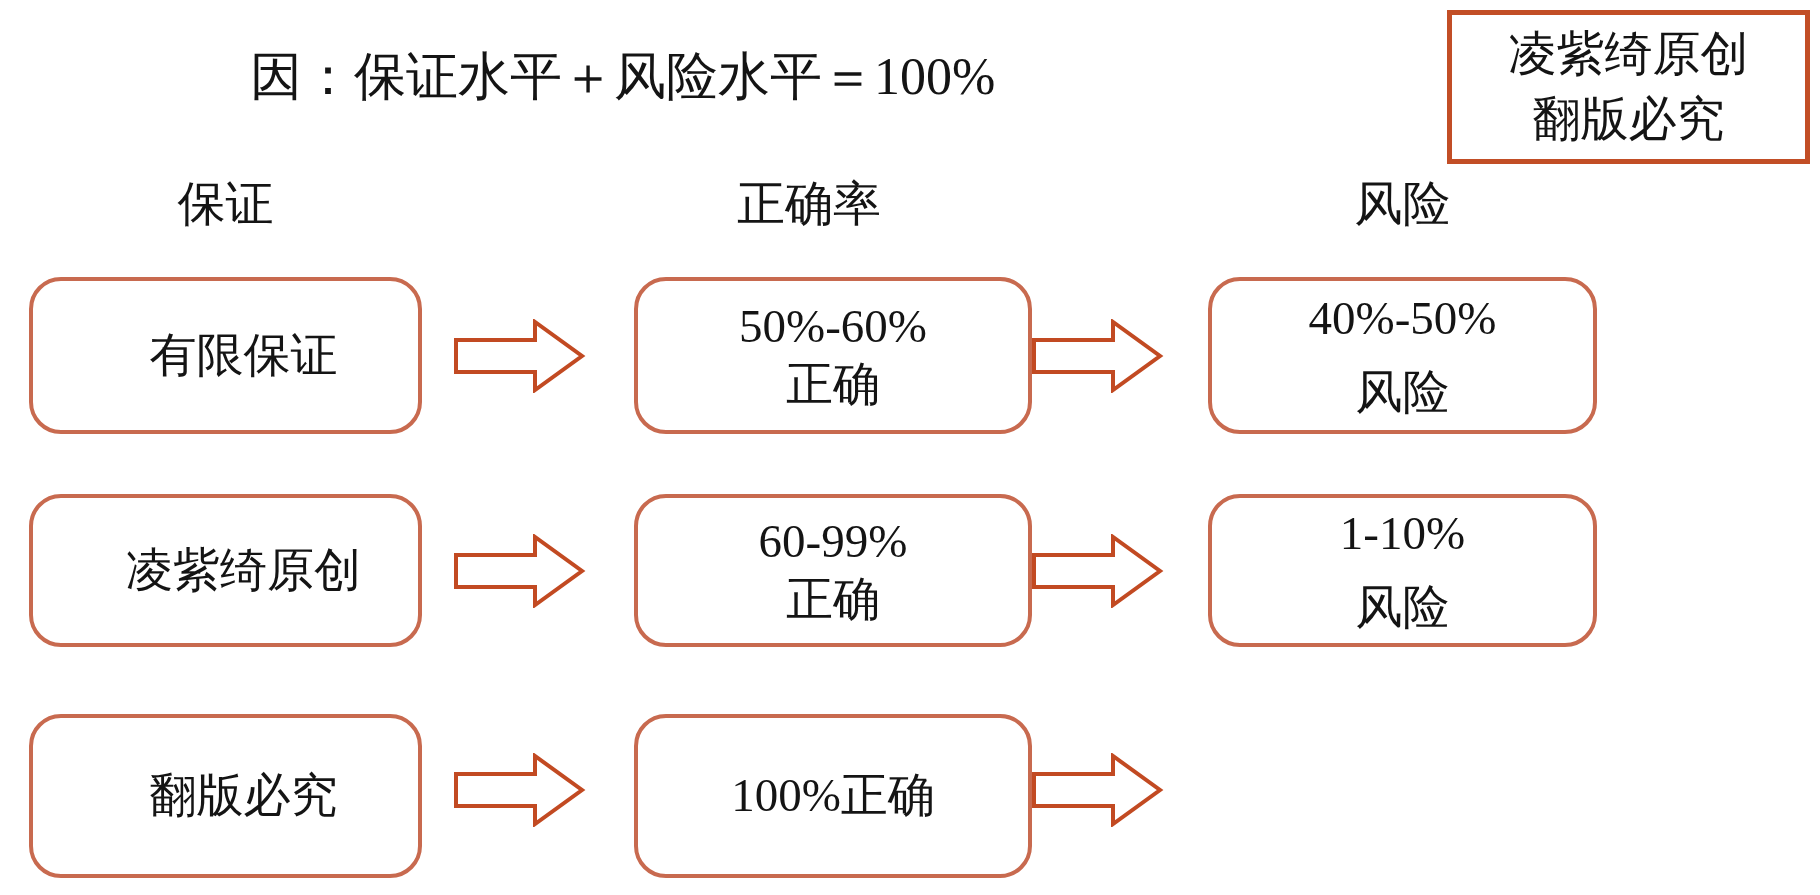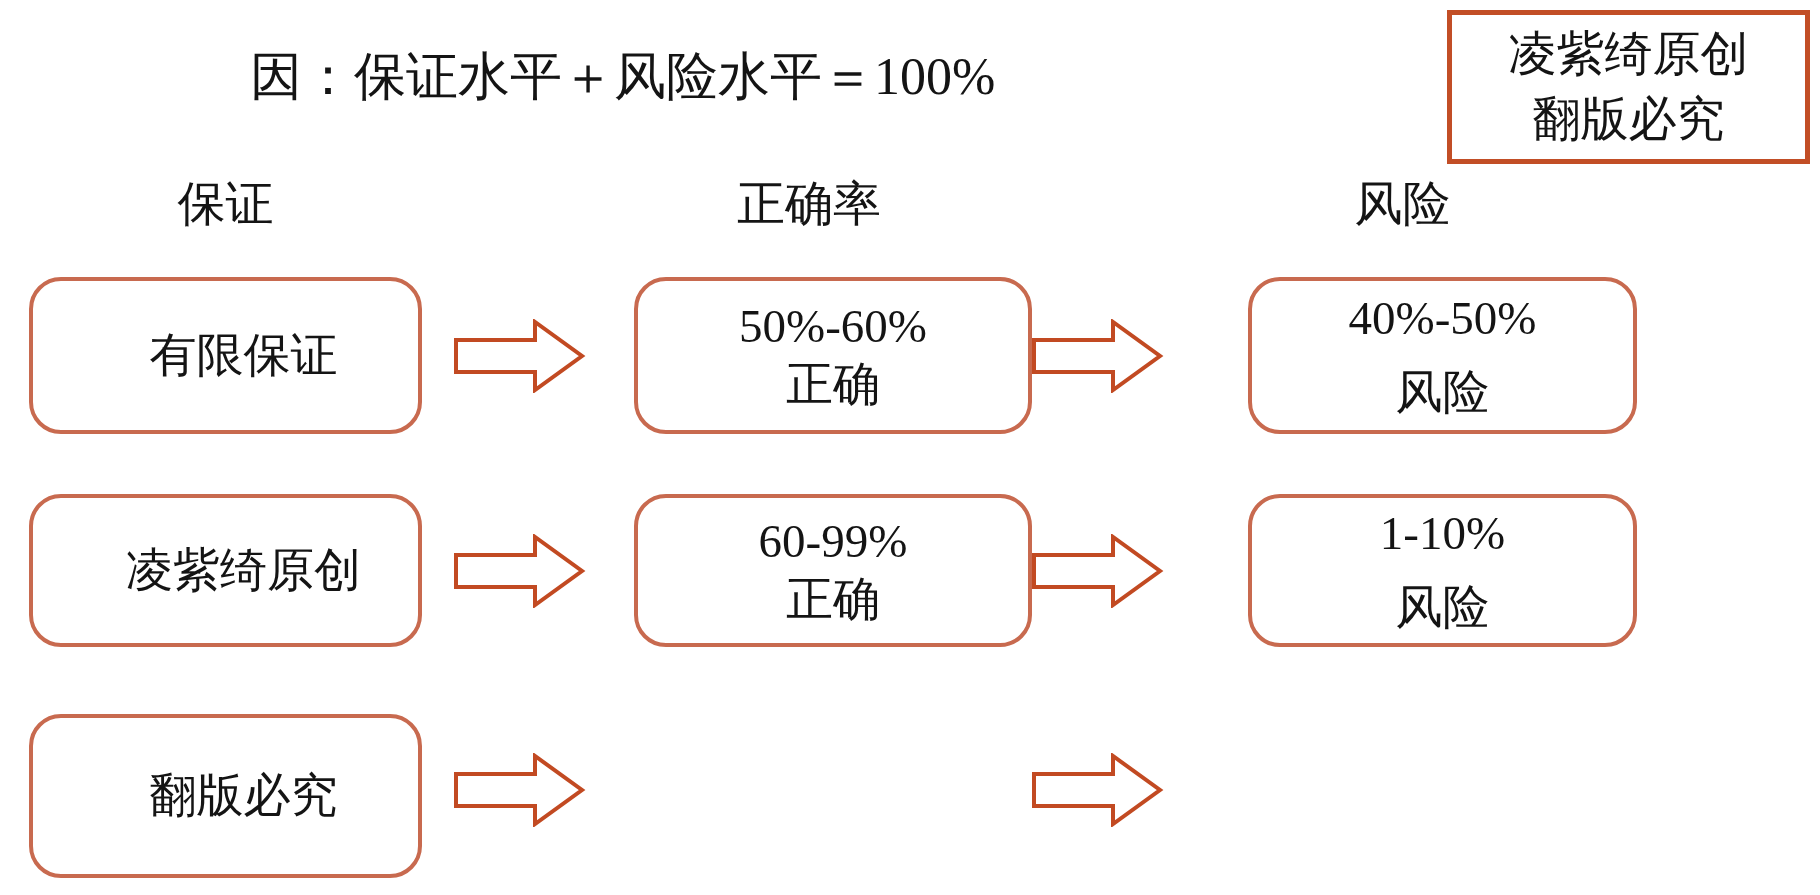--- a/index.html
+++ b/index.html
@@ -40,21 +40,21 @@
     border-radius:32px;
     background:#fff;
     box-sizing:border-box;
     display:flex;flex-direction:column;align-items:center;justify-content:center;
     font-size:47px;line-height:1.22;text-align:center;
   }
   .node .line:empty{display:none;}
   
   .c1{left:29px;width:393px;padding-left:36px;}
   .c2{left:610px;width:398px;margin-left:24px;}
-  .c3{left:1248px;width:389px;gap:16px;}
+  .c3{left:1208px;width:389px;gap:16px;}
   .h1{left:29px;width:393px;}
   .h2{left:610px;width:398px;}
   .h3{left:1208px;width:389px;}
   
   .r0{top:277px;height:157px;}
   .r1{top:494px;height:153px;}
   .r2{top:714px;height:164px;}
   
   .arrow{position:absolute;width:133px;height:74px;}
   .a1{left:453px;}
@@ -115,17 +115,21 @@
     <span class="line">1-10%</span>
     <span class="line">风险</span>
   </div>
 
   <div class="node c1 r2">
     <span class="line">翻版必究</span>
   </div>
   <svg class="arrow a1 ar2" viewBox="0 0 133 74">
     <polygon points="3,21 82,21 82,3 129,37 82,71 82,53 3,53"></polygon>
   </svg>
+  <div class="node c2 r2">
+    <span class="line">100%正确</span>
+
+  </div>
   <svg class="arrow a2 ar2" viewBox="0 0 133 74">
     <polygon points="3,21 82,21 82,3 129,37 82,71 82,53 3,53"></polygon>
   </svg>
 
 </div>
 
 </body></html>

